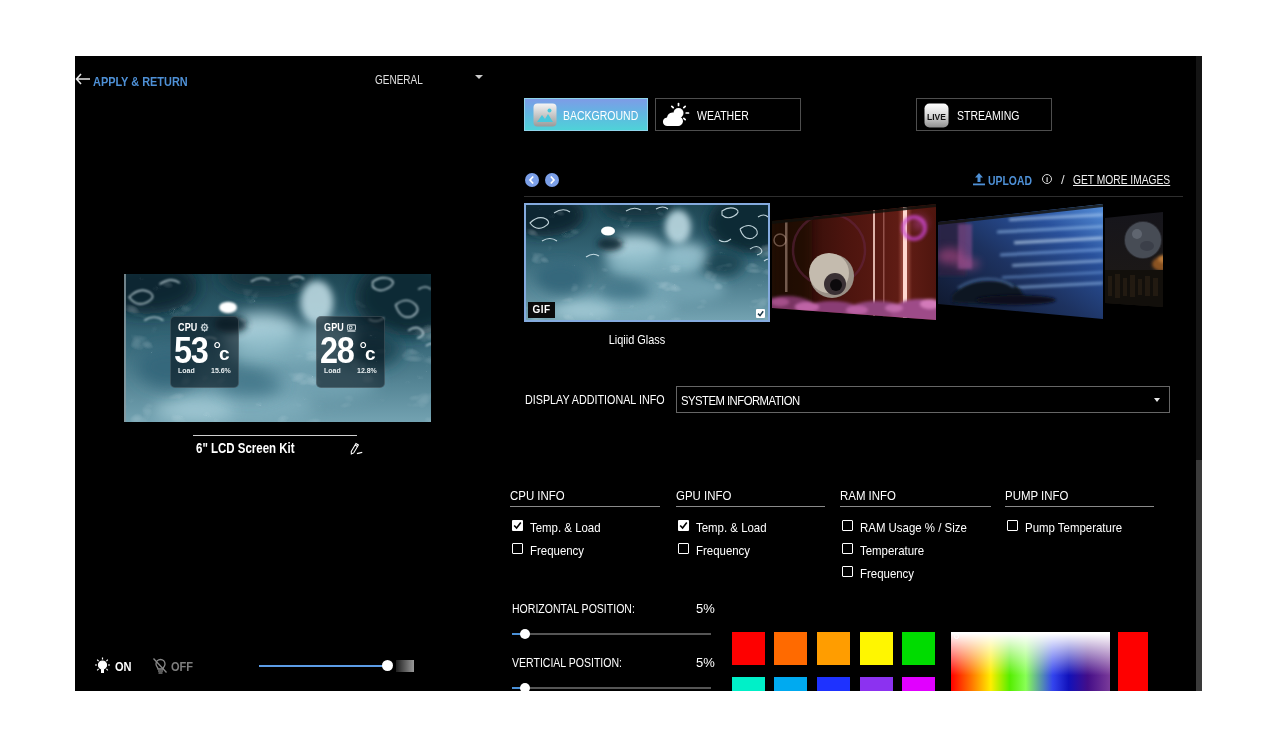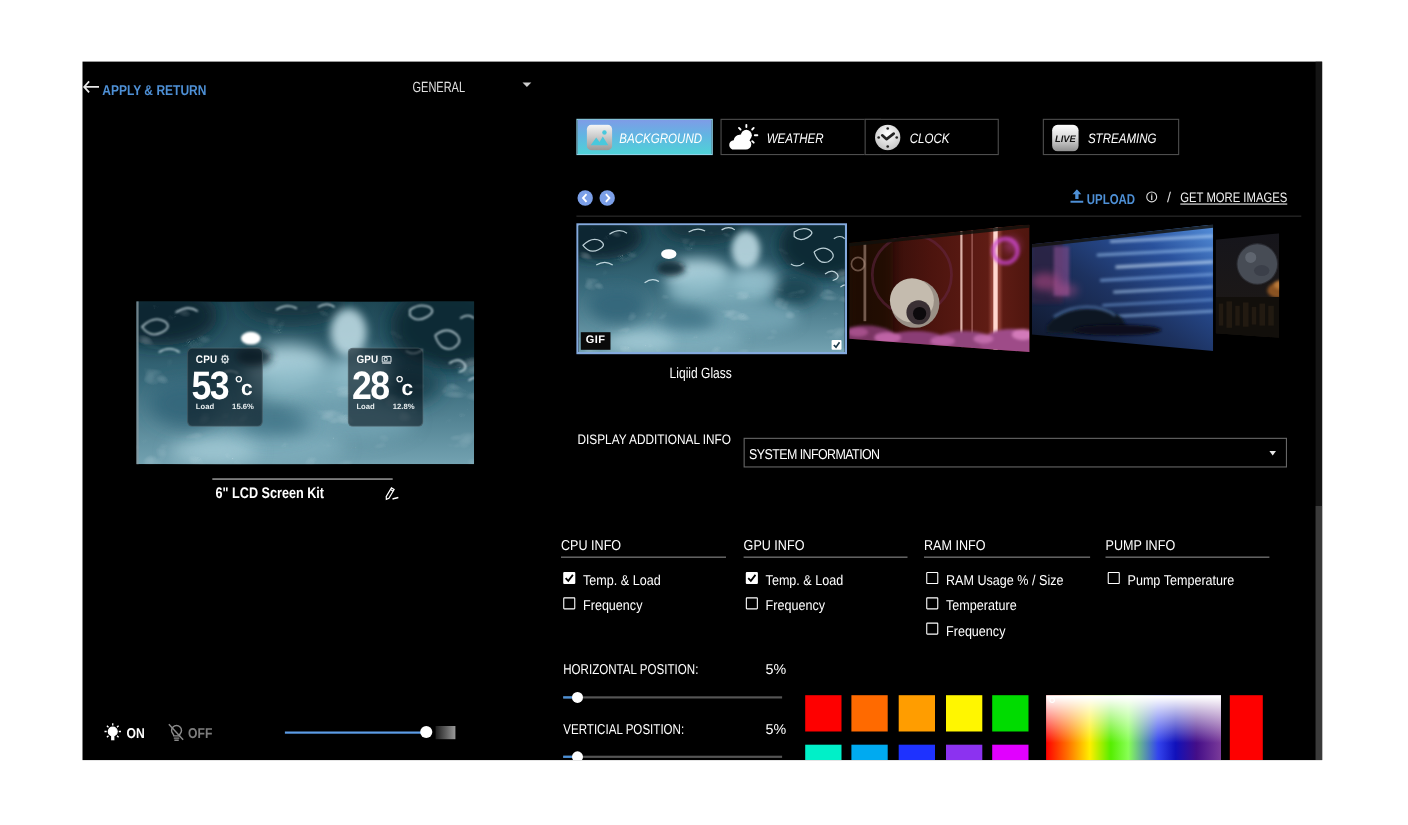--- a/index.html
+++ b/index.html
@@ -27,45 +27,45 @@
 .gauge { position:absolute; top:42px; width:69px; height:72px; background:rgba(9,20,28,0.6); border:1px solid rgba(200,220,230,0.18); border-radius:5px; }
 .glbl { position:absolute; left:7px; top:5px; color:#fff; font-size:10px; font-weight:bold; letter-spacing:0.2px; transform:scaleX(0.9); transform-origin:left top; }
 .gval { position:absolute; left:3px; top:13px; color:#fff; font-size:36px; font-weight:bold; transform:scaleX(0.9); transform-origin:left top; letter-spacing:-1.5px; }
 .gdeg { position:absolute; left:42px; top:21px; color:#fff; font-size:21px; font-weight:normal; }
 .gc { position:absolute; left:48px; top:26px; color:#fff; font-size:19px; font-weight:bold; }
 .gload { position:absolute; left:7px; top:50px; color:#e8eef0; font-size:7px; font-weight:bold; width:60px; }
 
 
 #lcdbar { left:436px; top:8px; width:672px; height:32px; background:#333333; color:#fff; }
 #lcdbar span { position:absolute; left:1px; top:8px; font-size:16px; transform:scaleX(0.74); transform-origin:left top; }
-.tab { top:52px; height:33px; background:#000; border:1px solid #4e4e4e; color:#fff;font-style:italic; }
+.tab { top:42px; height:33px; background:#000; border:1px solid #4e4e4e; color:#fff; }
 #tab1 { left:449px; width:124px; border:1px solid #8fd4ea;
   background:linear-gradient(180deg,#7e9ce7 0%, #62b5e2 45%, #4fd2d8 100%); }
 #tab2 { left:580px; width:146px; }
 #tab3 { left:711px; width:122px; }
-#tab4 { left:841px; width:124px;margin-left:32px; }
+#tab4 { left:841px; width:136px; }
 .tabtxt { position:absolute; top:10px; font-size:12.5px; color:#fff; transform:scaleX(0.84); transform-origin:left top; white-space:nowrap; }
 .navbtn { top:117px; width:14px; height:14px; border-radius:50%; background:#7b9fe8; color:#fff; font-size:9px; font-weight:bold; text-align:center; line-height:14px; }
 #nav1 { left:450px; }
 #nav2 { left:470px; }
 #uplicon { left:898px; top:116px; }
 #upltxt { left:913px; top:117px; color:#4e90d6; font-size:13px; font-weight:bold; transform:scaleX(0.8); transform-origin:left top;}
 #infoi { left:967px; top:118px; width:10px; height:10px; border:1px solid #ddd; border-radius:50%; color:#ddd; font-size:8px; text-align:center; line-height:10px; font-weight:bold;}
 #slash { left:986px; top:116px; color:#ddd; font-size:13px; }
 #getmore { left:998px; top:117px; color:#f0f0f0; font-size:12.5px; text-decoration:underline; transform:scaleX(0.82); transform-origin:left top; white-space:nowrap;}
 #carouselline { left:449px; top:140px; width:659px; height:1px; background:#2e2e2e; }
 
 #tile1 { left:449px; top:147px; width:246px; height:119px; border:2px solid #84aade; }
 #gifbadge { left:453px; top:246px; width:27px; height:16px; background:#0a0a0a; color:#fff; font-size:10px; font-weight:bold; text-align:center; line-height:16px; letter-spacing:0.5px;}
 #tickbox { left:681px; top:253px; width:9px; height:9px; background:#fff; border-radius:1px; }
 #tilelabel { left:492px; top:276px; width:140px; text-align:center; color:#fff; font-size:13.5px; transform:scaleX(0.81); transform-origin:center top;}
 #carousel234 { left:697px; top:148px; }
 
 #dailabel { left:450px; top:337px; color:#fff; font-size:12.5px; transform:scaleX(0.86); transform-origin:left top; white-space:nowrap;}
-#selbox { left:601px; top:342px; width:494px; height:27px; border:1px solid #666666; background:#000; }
+#selbox { left:601px; top:330px; width:494px; height:27px; border:1px solid #666666; background:#000; }
 #selbox span { position:absolute; left:4px; top:6px; color:#fff; font-size:13px; letter-spacing:-0.6px; transform:scaleX(0.87); transform-origin:left top; white-space:nowrap;}
 #selcaret { position:absolute; right:9px; top:11px; width:0; height:0; border-left:3.5px solid transparent; border-right:3.5px solid transparent; border-top:4px solid #e8e8e8; }
 #infobar { left:436px; top:384px; width:658px; height:31px; background:#333333; }
 #infobar span { position:absolute; width:100%; top:9px; text-align:center; color:#e8e8e8; font-size:11px; transform:scaleX(0.92); }
 
 .colhead { top:432px; color:#fff; font-size:13px; transform:scaleX(0.88); transform-origin:left top; white-space:nowrap;}
 .colline { top:450px; height:1px; background:#8a8a8a; }
 .cb { width:11px; height:11px; border:1.5px solid #fff; border-radius:1px; background:#000; }
 .cbc { width:11px; height:11px; background:#fff; border-radius:1px; }
 .cblbl { color:#fff; font-size:13px; transform:scaleX(0.88); transform-origin:left top; white-space:nowrap;}
@@ -256,37 +256,20 @@
           <line x1="17.5" y1="1.5" x2="17.5" y2="3.5"></line>
           <line x1="24.2" y1="4.3" x2="22.8" y2="5.7"></line>
           <line x1="27.5" y1="11" x2="25.2" y2="11"></line>
           <line x1="24.2" y1="17.7" x2="22.8" y2="16.3"></line>
           <line x1="10.8" y1="4.3" x2="12.2" y2="5.7"></line>
         </g>
         <path d="M6.5 24 a4.3 4.3 0 0 1 -0.5 -8.6 a6 6 0 0 1 11.5 -1.2 a4.8 4.8 0 0 1 -0.8 9.8 z"></path>
       </g>
     </svg>
     <span class="tabtxt" style="left:41px">WEATHER</span>
-  </div>
-  <div class="abs tab" id="tab3">
-    <svg style="position:absolute;left:8px;top:4px" width="24" height="24" viewBox="0 0 24 24">
-      <defs>
-          <radialGradient id="clkg" cx="0.5" cy="0.35" r="0.8">
-            <stop offset="0" stop-color="#ffffff"></stop>
-            <stop offset="1" stop-color="#b8b8b8"></stop>
-          </radialGradient>
-        </defs>
-      <circle cx="12" cy="12" r="11.5" fill="url(#clkg)"></circle>
-      <circle cx="12" cy="3.8" r="1.2" fill="#222"></circle>
-        <circle cx="12" cy="20.2" r="1.2" fill="#222"></circle>
-      <circle cx="3.8" cy="12" r="1.2" fill="#222"></circle>
-        <circle cx="20.2" cy="12" r="1.2" fill="#222"></circle>
-      <path d="M7 10 L11 13.5 L17.5 8.5" stroke="#222" stroke-width="2.4" fill="none" stroke-linecap="round" stroke-linejoin="round"></path>
-    </svg>
-    <span class="tabtxt" style="left:40px">CLOCK</span>
   </div>
   <div class="abs tab" id="tab4">
     <svg style="position:absolute;left:7px;top:4px" width="25" height="25" viewBox="0 0 25 25">
       <defs>
           <linearGradient id="silv2" x1="0" y1="0" x2="0" y2="1">
             <stop offset="0" stop-color="#ffffff"></stop>
             <stop offset="0.5" stop-color="#d8d8d8"></stop>
             <stop offset="1" stop-color="#8f8f8f"></stop>
           </linearGradient>
         </defs>

